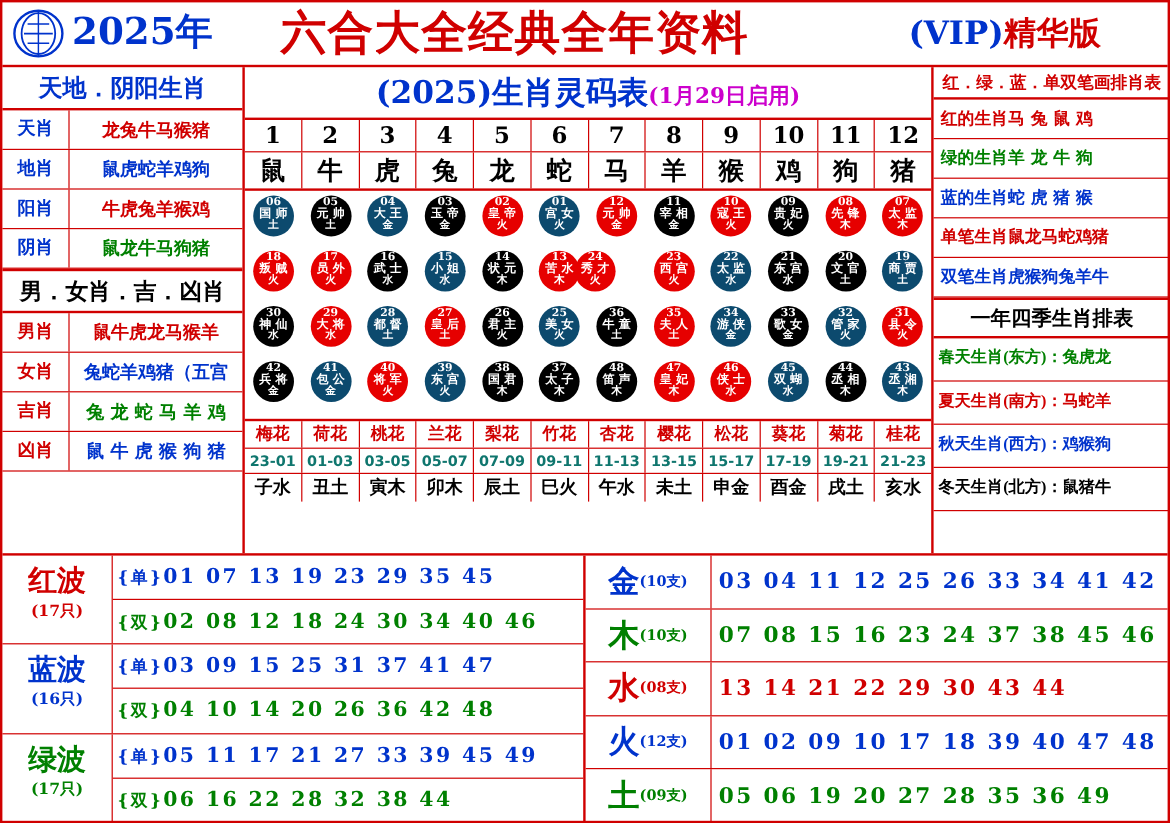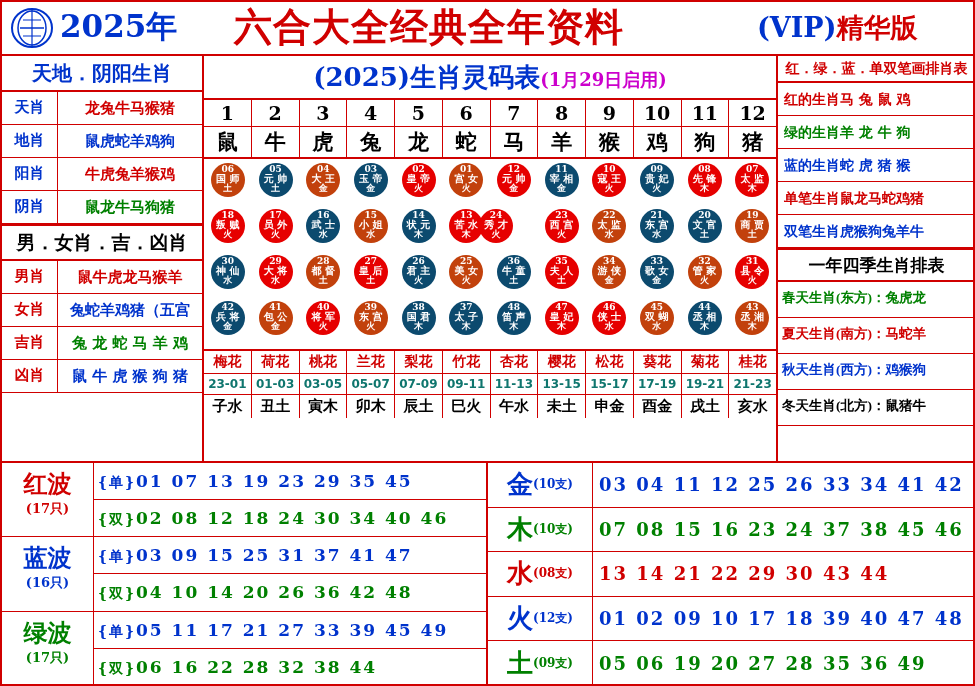--- a/index.html
+++ b/index.html
@@ -46,22 +46,22 @@
   .zodrow{display:flex;border-bottom:2px solid #d00000;}
   .zodrow div{flex:1;text-align:center;font-size:21px;font-weight:bold;color:#000;font-family:"DejaVu Serif","Liberation Serif",serif;padding:1px 0;border-right:1px solid #d00000;}
   .zodrow div:last-child{border-right:none;}
 
   .balls{position:relative;height:190px;border-bottom:2px solid #d00000;}
   .ball{position:absolute;width:34px;height:34px;border-radius:50%;color:#fff;text-align:center;font-family:"DejaVu Serif","Liberation Serif",serif;}
   .ball .n{font-size:9px;line-height:9px;padding-top:2px;font-weight:bold;}
   .ball .w{font-size:10px;line-height:10px;font-weight:bold;}
   .ball .e{font-size:9px;line-height:9px;font-weight:bold;}
   .bred{background:#e60000;}
-  .bblue{background:#0c4a6e;}
-  .bgreen{background:#c2410c;}
+  .bblue{background:#000000;}
+  .bgreen{background:#0c4a6e;}
 
   .flowerrow{display:flex;border-bottom:1px solid #d00000;}
   .flowerrow div{flex:1;text-align:center;font-size:14px;font-weight:bold;color:#d00000;font-family:"DejaVu Serif","Liberation Serif",serif;padding:2px 0;border-right:1px solid #d00000;}
   .flowerrow div:last-child{border-right:none;}
   .timerow{display:flex;border-bottom:1px solid #d00000;}
   .timerow div{flex:1;text-align:center;font-size:12px;font-weight:bold;color:#0f766e;font-family:"DejaVu Sans","Liberation Sans",sans-serif;padding:3px 0;border-right:1px solid #d00000;}
   .timerow div:last-child{border-right:none;}
   .gzrow{display:flex;}
   .gzrow div{flex:1;text-align:center;font-size:15px;font-weight:bold;color:#000;font-family:"DejaVu Serif","Liberation Serif",serif;padding:2px 0;border-right:1px solid #d00000;}
   .gzrow div:last-child{border-right:none;}

